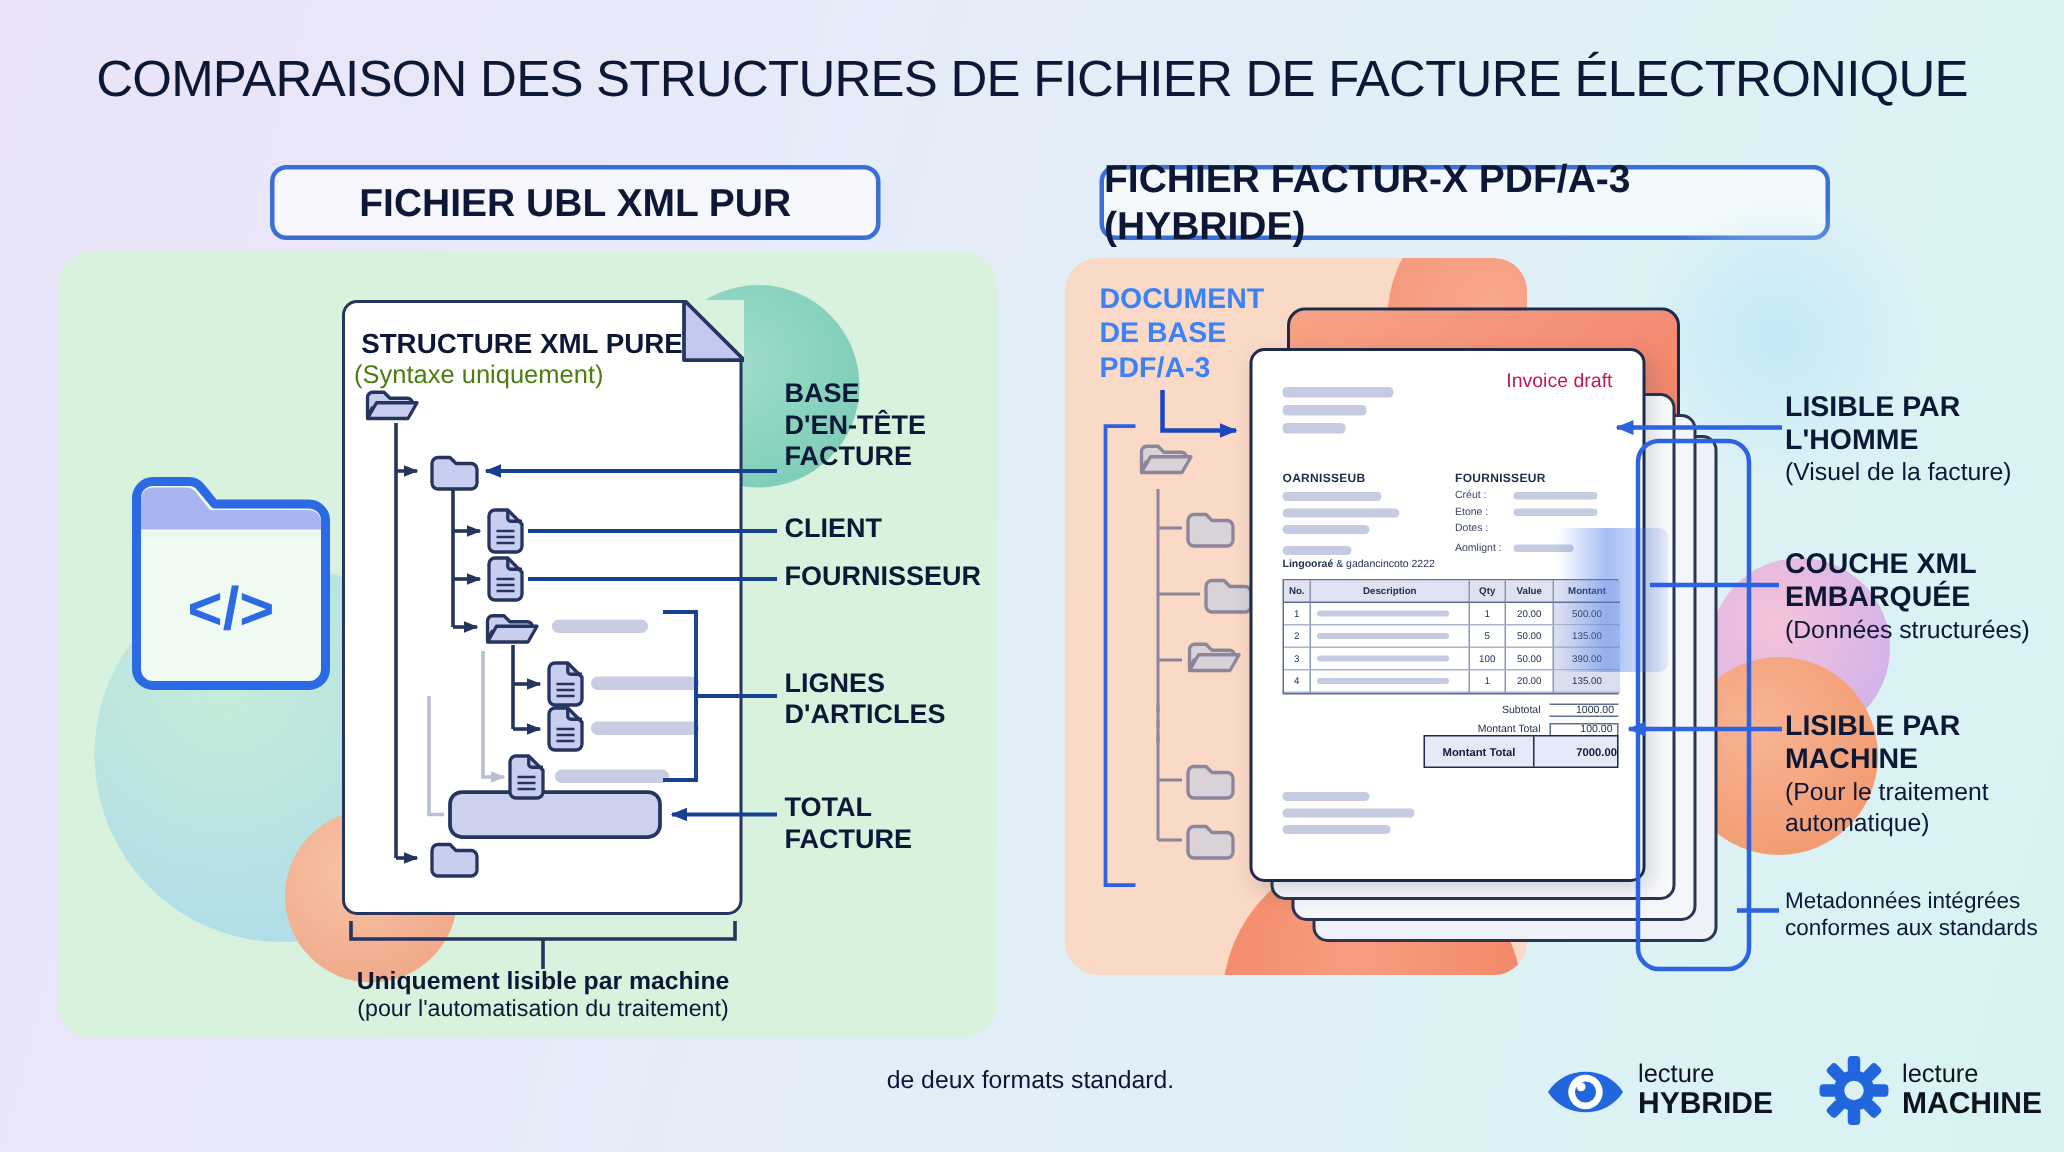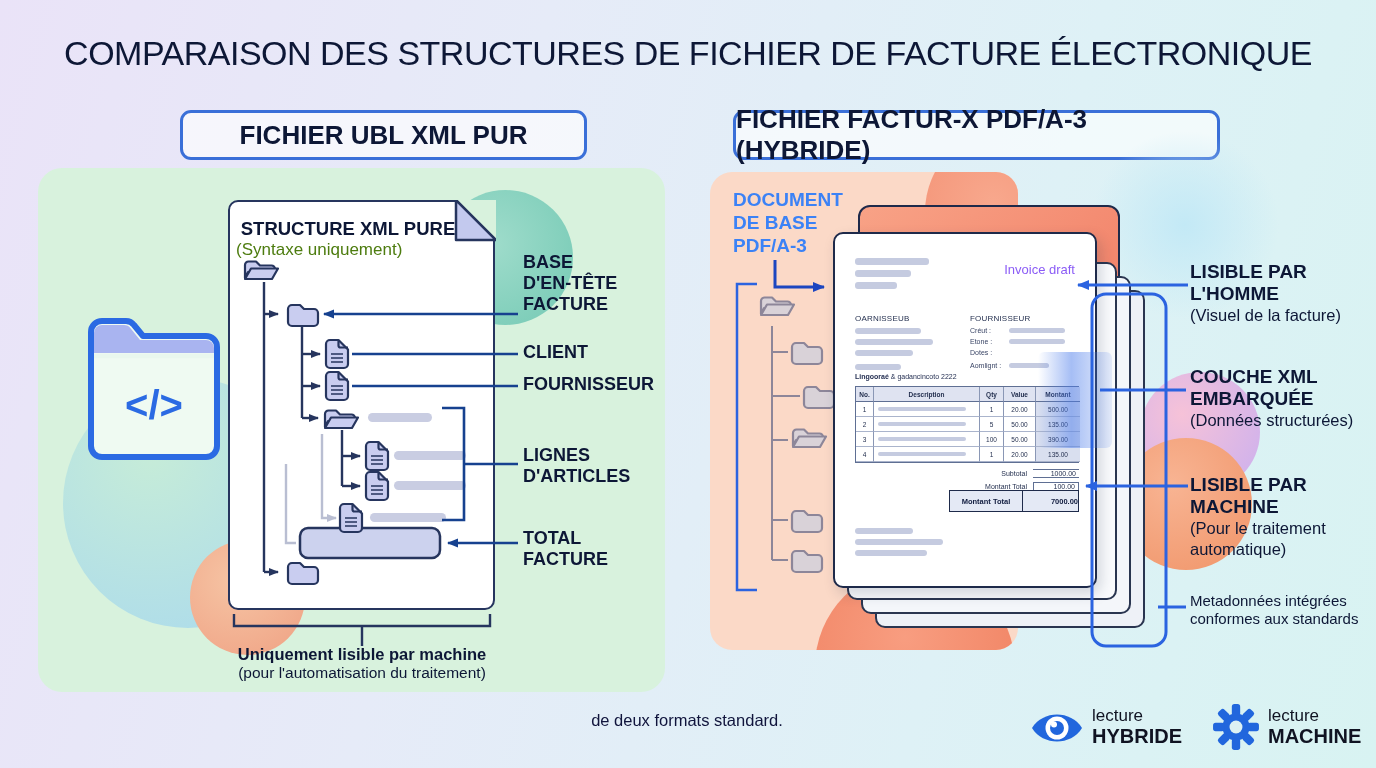--- a/index.html
+++ b/index.html
@@ -30,22 +30,22 @@
   
   .right-panel{position:absolute;left:710px;top:172px;width:308px;height:478px;border-radius:22px;
     background:#fbd9c7;overflow:hidden}
   .base-doc-label{position:absolute;left:733px;top:188px;font-weight:bold;font-size:19px;line-height:23px;color:#3b82f6}
   .coral-doc{position:absolute;left:858px;top:205px;width:262px;height:340px;border-radius:12px;
     background:linear-gradient(140deg,#f8a286 0%,#f2836a 55%,#ef7a60 100%);border:2.5px solid #1e2a4a;box-sizing:border-box}
   .stack-page{position:absolute;width:270px;height:338px;border-radius:10px;border:2px solid #2a3550;box-sizing:border-box}
   .invoice{position:absolute;left:833px;top:232px;width:264px;height:356px;background:#fff;
     border:2.5px solid #1e2a4a;border-radius:10px;box-sizing:border-box;box-shadow:4px 6px 14px rgba(30,42,74,.18)}
   .bar{position:absolute;background:#c5cbe0;border-radius:3px}
-  .inv-title{position:absolute;right:20px;top:28px;font-size:13px;color:#8b5cf6}
-  .inv-h{position:absolute;font-size:8px;font-weight:normal;color:#1e2a4a;letter-spacing:.2px}
+  .inv-title{position:absolute;right:20px;top:12px;font-size:13px;color:#be185d}
+  .inv-h{position:absolute;font-size:8px;font-weight:bold;color:#1e2a4a;letter-spacing:.2px}
   .inv-f{position:absolute;font-size:7px;color:#3a4566}
   .inv-cap{position:absolute;left:20px;top:139px;font-size:7px;color:#242f52}
   .inv-cap b{font-weight:bold}
   .inv-table{position:absolute;left:20px;top:152px;width:224px;border:1.2px solid #5f6f93;
     display:grid;grid-template-columns:18px 106px 24px 32px 44px;box-sizing:border-box}
   .inv-table>div{border-right:.8px solid #8a97b5;border-bottom:.8px solid #aab4cc;height:15px;
     display:flex;align-items:center;justify-content:center;font-size:6.5px;color:#1e2a4a;box-sizing:border-box}
   .inv-table>div:nth-child(5n){border-right:none}
   .inv-table .th{background:#dfe3f1;font-weight:bold;border-bottom:1px solid #5f6f93}
   .inv-table .amt{background:#d9dfef}

